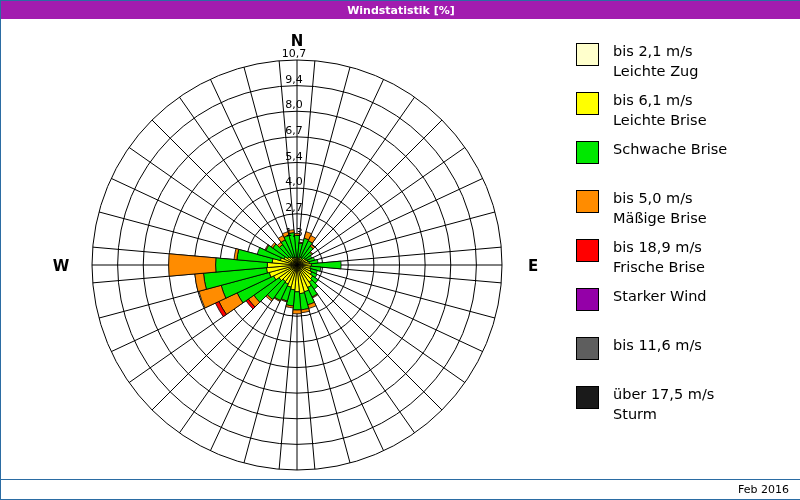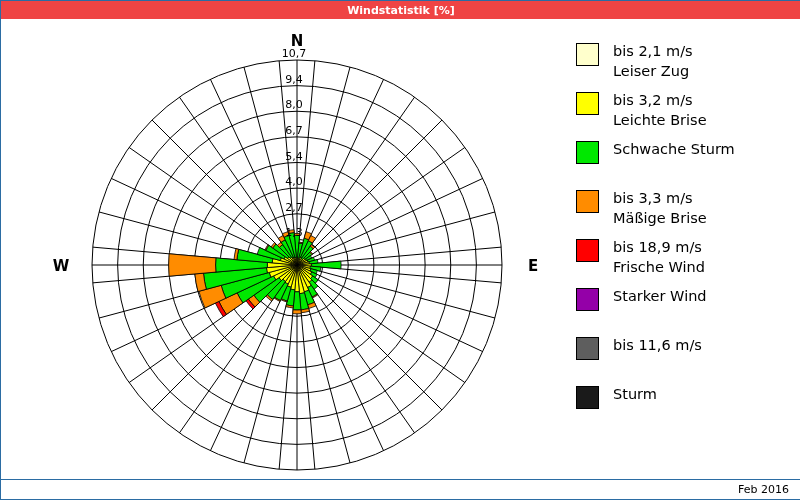--- a/index.html
+++ b/index.html
@@ -68,21 +68,21 @@
   svg{display:block;}
   text{font-family:"DejaVu Sans", sans-serif;}
   .ring-label{font-size:11px;fill:#000000;}
   .compass{font-size:15px;font-weight:bold;fill:#000000;}
 </style>
 </head>
 <body>
 
 <div id="app" style="border-color: rgb(43, 108, 163);">
 
-  <div id="titlebar" style="background: #ef4444; color: rgb(255, 255, 255);">
+  <div id="titlebar" style="background: #a21caf; color: rgb(255, 255, 255);">
     <span>Windstatistik [%]</span>
   </div>
 
   <div id="content">
 
     <div id="rose-wrap">
       <svg id="rose-svg" width="560" height="463" viewBox="0 0 560 463">
           <g>
             <circle cx="296" cy="246" r="25.625" fill="none" stroke="#000000" stroke-width="1"></circle>
             <circle cx="296" cy="246" r="51.25" fill="none" stroke="#000000" stroke-width="1"></circle>
@@ -286,65 +286,66 @@
             <text x="60" y="252" text-anchor="middle" class="compass">W</text>
           </g>
         </svg>
     </div>
 
     <div id="legend">
       <div class="legend-row">
         <span class="swatch" style="background: rgb(255, 255, 204);"></span>
         <div class="legend-text">
           <div>bis 2,1 m/s</div>
-          <div>Leiser Zug</div>
+          <div>Leichte Zug</div>
         </div>
       </div>
       <div class="legend-row">
         <span class="swatch" style="background: rgb(255, 255, 0);"></span>
         <div class="legend-text">
-          <div>bis 3,2 m/s</div>
+          <div>bis 6,1 m/s</div>
           <div>Leichte Brise</div>
         </div>
       </div>
       <div class="legend-row">
         <span class="swatch" style="background: rgb(0, 232, 0);"></span>
         <div class="legend-text">
-          <div>Schwache Sturm</div>
+          <div>Schwache Brise</div>
         </div>
       </div>
       <div class="legend-row">
         <span class="swatch" style="background: rgb(255, 140, 0);"></span>
         <div class="legend-text">
-          <div>bis 3,3 m/s</div>
+          <div>bis 5,0 m/s</div>
           <div>Mäßige Brise</div>
         </div>
       </div>
       <div class="legend-row">
         <span class="swatch" style="background: rgb(255, 0, 0);"></span>
         <div class="legend-text">
           <div>bis 18,9 m/s</div>
-          <div>Frische Wind</div>
+          <div>Frische Brise</div>
         </div>
       </div>
       <div class="legend-row">
         <span class="swatch" style="background: rgb(148, 0, 168);"></span>
         <div class="legend-text">
           <div>Starker Wind</div>
         </div>
       </div>
       <div class="legend-row">
         <span class="swatch" style="background: rgb(94, 94, 94);"></span>
         <div class="legend-text">
           <div>bis 11,6 m/s</div>
         </div>
       </div>
       <div class="legend-row">
         <span class="swatch" style="background: rgb(26, 26, 26);"></span>
         <div class="legend-text">
+          <div>über 17,5 m/s</div>
           <div>Sturm</div>
         </div>
       </div>
     </div>
 
   </div>
 
   <div id="footerbar" style="border-top-color: rgb(43, 108, 163);">
     <span id="footer-date">Feb 2016</span>
   </div>

